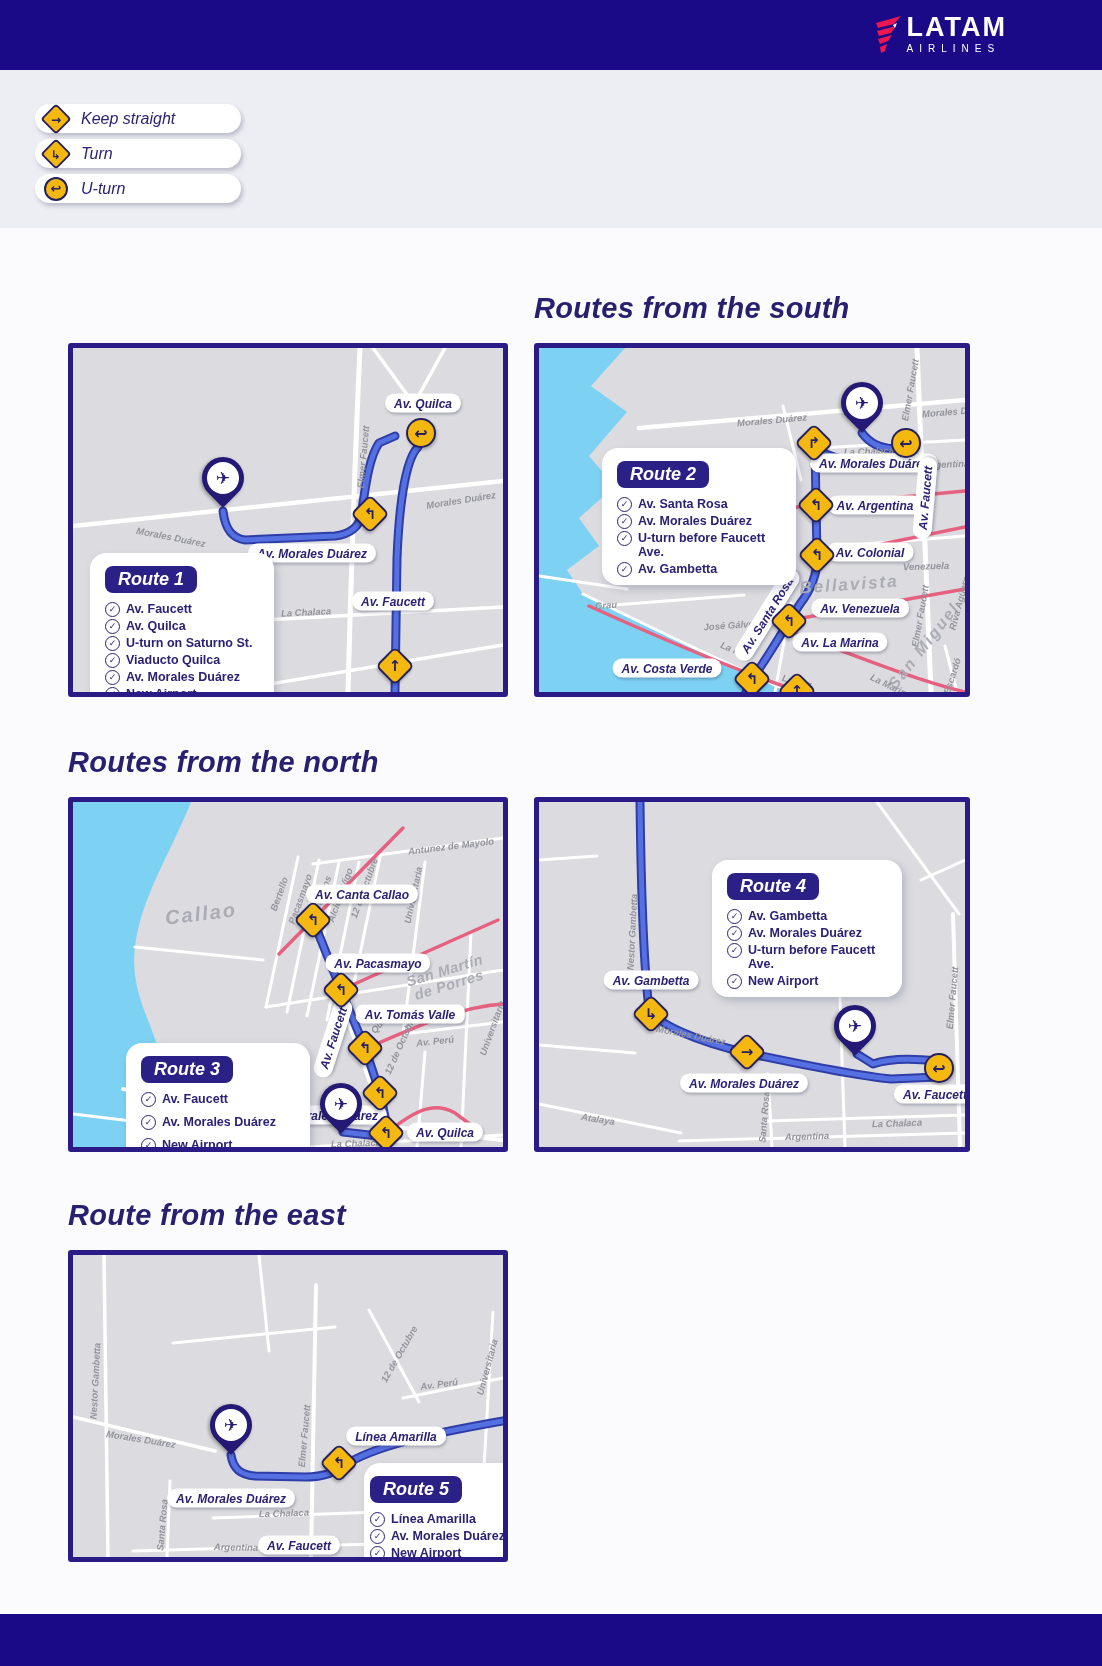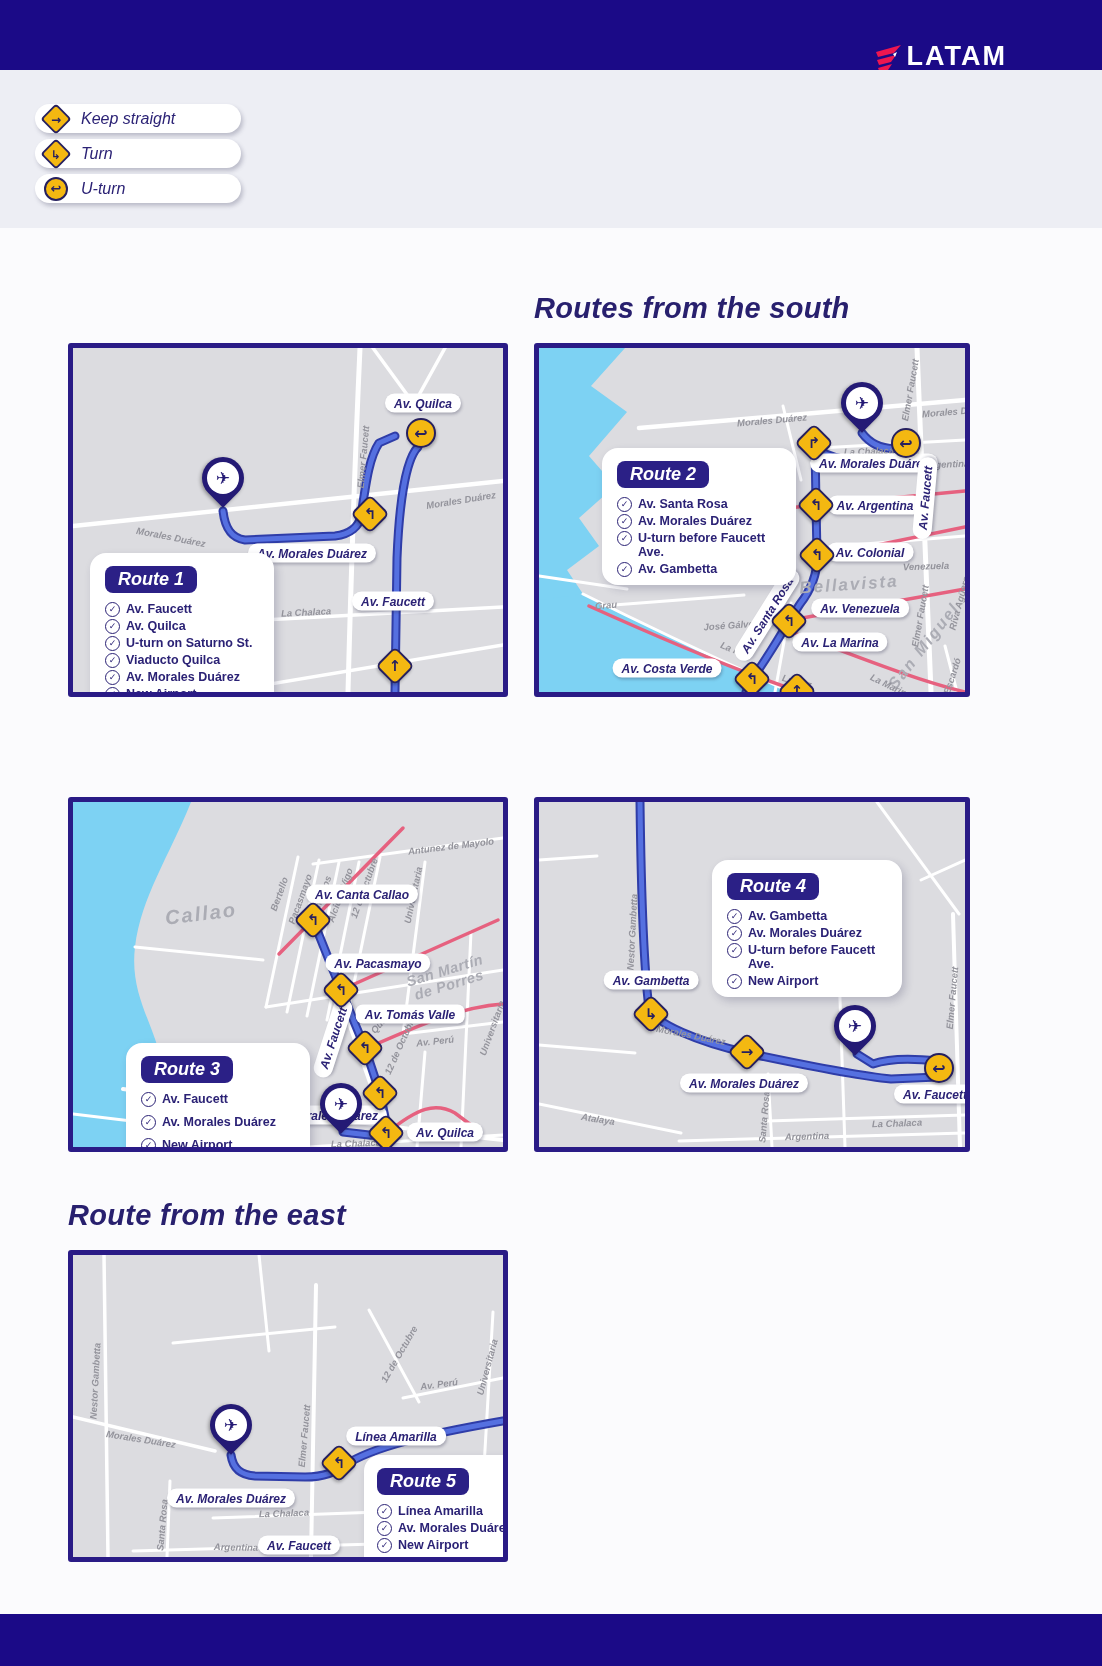--- a/index.html
+++ b/index.html
@@ -2,21 +2,21 @@
 <html><head>
 <meta charset="utf-8">
 <style>
   html,body{margin:0;padding:0;background:#fff;}
   .page{position:relative;width:1102px;height:1666px;background:#fbfbfd;overflow:hidden;
         font-family:"Liberation Sans","DejaVu Sans",sans-serif;}
   .topbar{position:absolute;left:0;top:0;width:1102px;height:70px;background:#1b0a87;}
   .band{position:absolute;left:0;top:70px;width:1102px;height:158px;background:#edeef4;}
   .footer{position:absolute;left:0;top:1614px;width:1102px;height:52px;background:#1b0a87;}
 
-  .logo{position:absolute;top:13px;right:95px;display:flex;align-items:center;margin-top:29px;}
+  .logo{position:absolute;top:13px;right:95px;display:flex;align-items:center;}
   .logo .t1{color:#fff;font-weight:bold;font-size:27px;letter-spacing:2px;line-height:26px;}
   .logo .t2{color:#fff;font-size:10px;letter-spacing:6px;margin-top:3px;}
 
   .leg{position:absolute;left:35px;height:29px;width:206px;background:#fff;border-radius:999px;
        box-shadow:2px 3px 4px rgba(60,60,95,.28);display:flex;align-items:center;}
   .leg .lab{font-style:italic;font-size:16px;color:#2b2275;font-weight:500;margin-left:13px;}
   .lic{width:20px;height:20px;margin-left:9px;position:relative;flex:none;background:#f4b811;border:2.5px solid #26205f;}
   .lic.diamond{border-radius:4px;transform:rotate(45deg) scale(.92);}
   .lic.circle{border-radius:50%;}
   .lic>span{position:absolute;inset:0;display:flex;align-items:center;justify-content:center;
@@ -95,20 +95,21 @@
     <div class="lab">Turn</div>
   </div>
   <div class="leg" style="top:174px;">
     <div class="lic circle">
         <span>↩</span>
       </div>
     <div class="lab">U-turn</div>
   </div>
 
   <div class="sec-title" style="left:534px;top:292px;">Routes from the south</div>
+  <div class="sec-title" style="left:68px;top:746px;">Routes from the north</div>
   <div class="sec-title" style="left:68px;top:1199px;">Route from the east</div>
 
   <div class="map" style="left:68px;top:343px;width:430px;height:344px;">
     <svg class="geo" width="430" height="344" viewBox="0 0 430 344">
       <g stroke="#ffffff" fill="none" stroke-linecap="round">
         <path d="M287,0 C282,110 278,230 275,344" stroke-width="5"></path>
         <path d="M300,0 L338,52" stroke-width="3.5"></path>
         <path d="M372,0 L341,56" stroke-width="3.5"></path>
         <path d="M0,178 L430,133" stroke-width="4.5"></path>
         <path d="M95,277 L430,259" stroke-width="3.5"></path>
@@ -413,21 +414,21 @@
     <span class="gl" style="left:163px;top:292px;--r:1deg">Argentina</span>
     <span class="pill" style="left:323px;top:181px;">Línea Amarilla</span>
     <span class="pill" style="left:158px;top:243px;">Av. Morales Duárez</span>
     <span class="pill" style="left:226px;top:290px;">Av. Faucett</span>
     <div class="sign" style="left:266px;top:208px;">
         <span>↰</span>
       </div>
     <div class="pin" style="left:158px;top:170px;">
         <span>✈</span>
       </div>
-    <div class="rcard" style="left:291px;top:200px;width:137px;bottom:-2px;border-radius:16px 16px 0 0;padding-left:13px;">
+    <div class="rcard" style="left:291px;top:208px;width:137px;bottom:-2px;border-radius:16px 16px 0 0;padding-left:6px;">
       <span class="rbadge">Route 5</span>
       <ul class="ritems">
         <li>Línea Amarilla</li>
         <li>Av. Morales Duárez</li>
         <li>New Airport</li>
       </ul>
     </div>
   </div>
 
   <div class="footer"></div>

